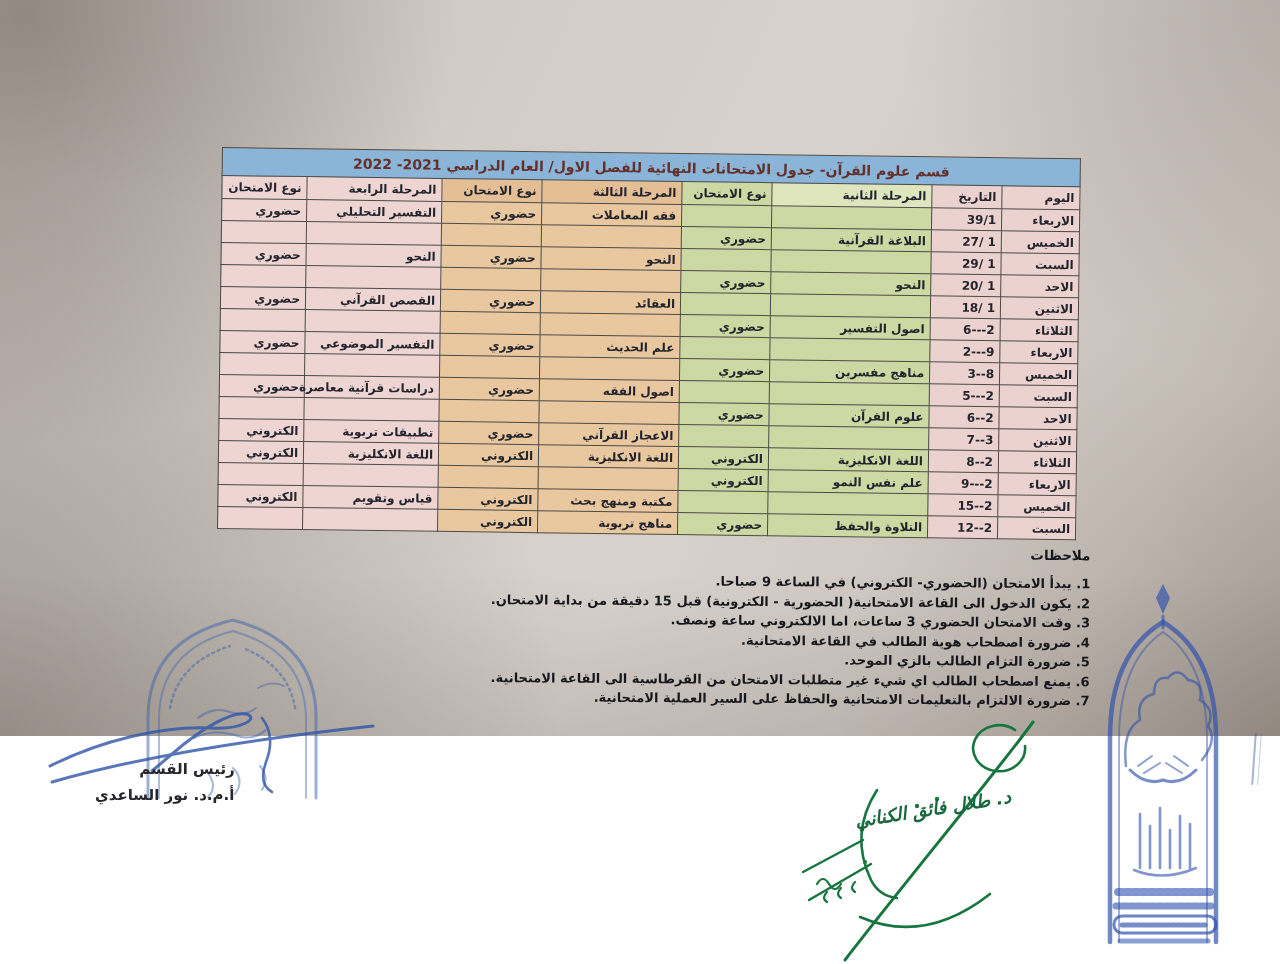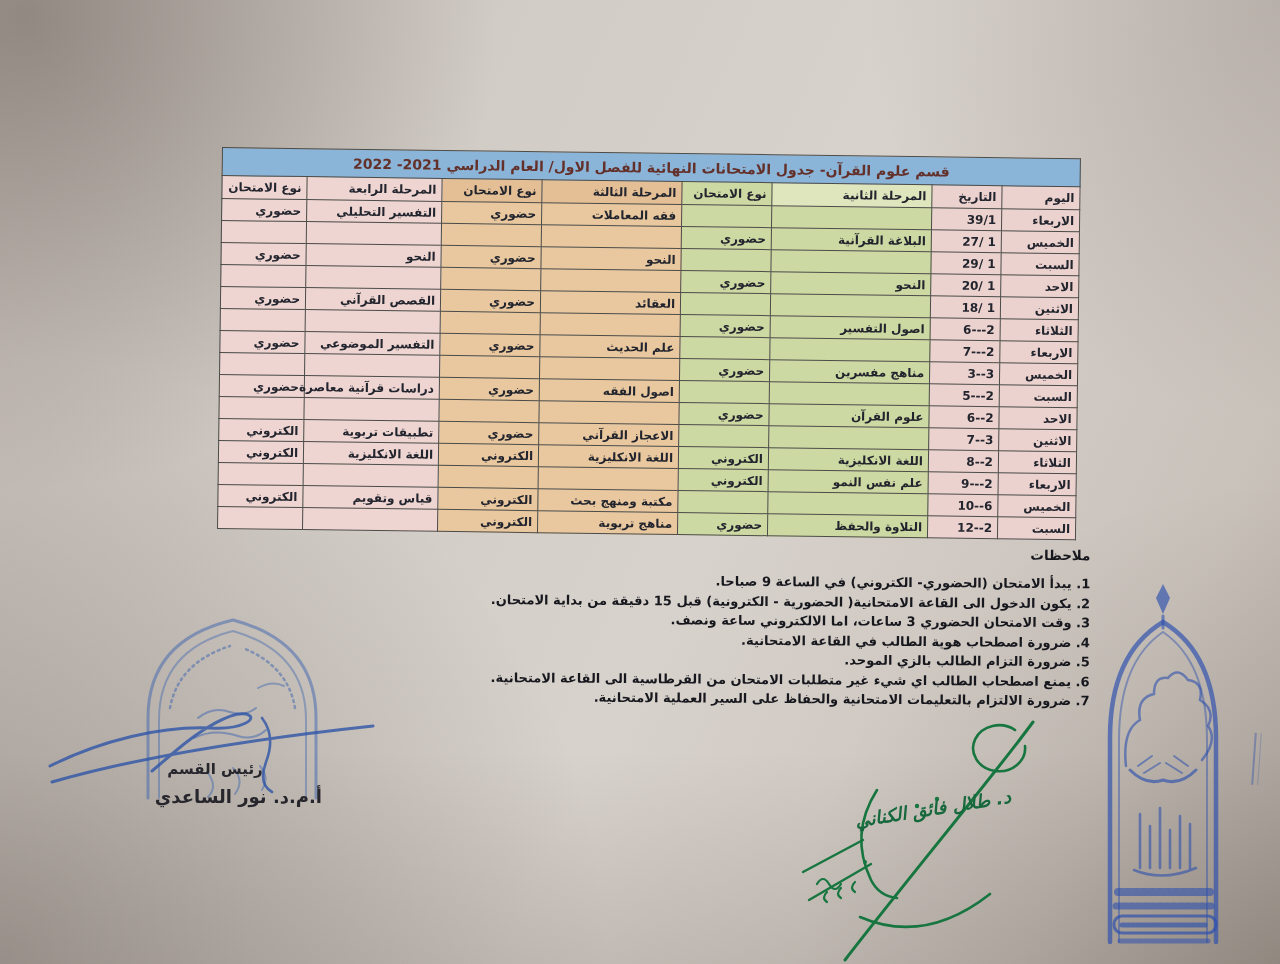--- a/index.html
+++ b/index.html
@@ -1,21 +1,21 @@
 <!DOCTYPE html>
 <html lang="ar"><head>
 <meta charset="utf-8">
 <style>
   html,body{margin:0;padding:0;}
   body{
     width:1280px;height:964px;overflow:hidden;
     font-family:"DejaVu Sans","Liberation Sans",sans-serif;
   }
   .photo{
-    position:relative;width:1280px;height:964px;
+    position:relative;width:1280px;height:736px;
     background:
       radial-gradient(circle at 2% 2%, rgba(62,52,44,.38), rgba(62,52,44,0) 30%),
       radial-gradient(circle at 0% 100%, rgba(62,52,44,.30), rgba(62,52,44,0) 38%),
       radial-gradient(circle at 100% 100%, rgba(62,52,44,.20), rgba(62,52,44,0) 30%),
       radial-gradient(circle at 100% 0%, rgba(62,52,44,.16), rgba(62,52,44,0) 26%),
       linear-gradient(to bottom, rgba(0,0,0,0) 78%, rgba(70,60,50,.14)),
       linear-gradient(115deg,#c3bcb5 0%,#d2ccc6 30%,#d8d2cc 55%,#c9c2bb 85%,#b5ada5 100%);
   }
 
   
@@ -50,26 +50,26 @@
     position:absolute;right:190px;top:545px;width:640px;direction:rtl;text-align:right;
     color:#17171e;font-weight:bold;font-size:13px;transform:rotate(.4deg);
   }
   .notes-heading{font-size:13.5px;margin-bottom:11px;}
   .note-line{line-height:19.5px;}
 
   
   .left-sign{position:absolute;left:28px;top:568px;width:390px;height:260px;}
   .left-sign svg{position:absolute;left:0;top:0;}
   .sign-title{
-    position:absolute;left:112px;top:192px;width:150px;text-align:center;
+    position:absolute;left:84px;top:192px;width:150px;text-align:center;
     font-weight:bold;font-size:15px;color:#26262c;
   }
   .sign-name{
-    position:absolute;left:88px;top:218px;width:206px;text-align:right;
-    font-weight:bold;font-size:18px;color:#26262c;
+    position:absolute;left:67px;top:218px;width:206px;text-align:left;
+    font-weight:bold;font-size:15px;color:#26262c;
   }
 
   
   .right-stamp{position:absolute;left:1078px;top:570px;width:172px;height:378px;}
 
   
   .green-sign{position:absolute;left:765px;top:712px;width:300px;height:252px;}
   .green-sign svg{position:absolute;left:0;top:0;}
   .green-name{
     position:absolute;left:78px;top:86px;width:180px;text-align:center;
@@ -170,31 +170,31 @@
             <td data-col="date"><span dir="ltr">6---2</span></td>
             <td data-col="stage2">اصول التفسير</td>
             <td data-col="type2">حضوري</td>
             <td data-col="stage3"></td>
             <td data-col="type3"></td>
             <td data-col="stage4"></td>
             <td data-col="type4"></td>
           </tr>
           <tr>
             <td data-col="day">الاربعاء</td>
-            <td data-col="date"><span dir="ltr">7---2</span></td>
+            <td data-col="date"><span dir="ltr">2---9</span></td>
             <td data-col="stage2"></td>
             <td data-col="type2"></td>
             <td data-col="stage3">علم الحديث</td>
             <td data-col="type3">حضوري</td>
             <td data-col="stage4">التفسير الموضوعي</td>
             <td data-col="type4">حضوري</td>
           </tr>
           <tr>
             <td data-col="day">الخميس</td>
-            <td data-col="date"><span dir="ltr">3--3</span></td>
+            <td data-col="date"><span dir="ltr">3--8</span></td>
             <td data-col="stage2">مناهج مفسرين</td>
             <td data-col="type2">حضوري</td>
             <td data-col="stage3"></td>
             <td data-col="type3"></td>
             <td data-col="stage4"></td>
             <td data-col="type4"></td>
           </tr>
           <tr>
             <td data-col="day">السبت</td>
             <td data-col="date"><span dir="ltr">5---2</span></td>
@@ -240,21 +240,21 @@
             <td data-col="date"><span dir="ltr">9---2</span></td>
             <td data-col="stage2">علم نفس النمو</td>
             <td data-col="type2">الكتروني</td>
             <td data-col="stage3"></td>
             <td data-col="type3"></td>
             <td data-col="stage4"></td>
             <td data-col="type4"></td>
           </tr>
           <tr>
             <td data-col="day">الخميس</td>
-            <td data-col="date"><span dir="ltr">10--6</span></td>
+            <td data-col="date"><span dir="ltr">15--2</span></td>
             <td data-col="stage2"></td>
             <td data-col="type2"></td>
             <td data-col="stage3">مكتبة ومنهج بحث</td>
             <td data-col="type3">الكتروني</td>
             <td data-col="stage4">قياس وتقويم</td>
             <td data-col="type4">الكتروني</td>
           </tr>
           <tr>
             <td data-col="day">السبت</td>
             <td data-col="date"><span dir="ltr">12--2</span></td>

